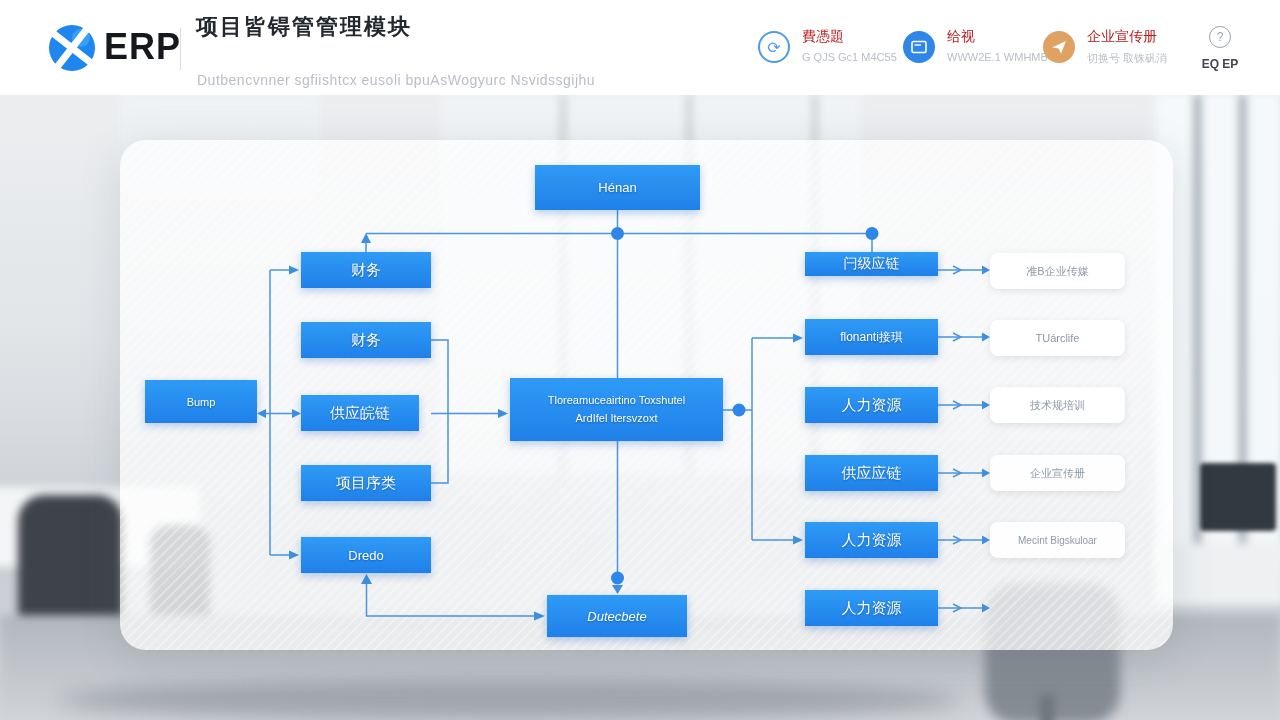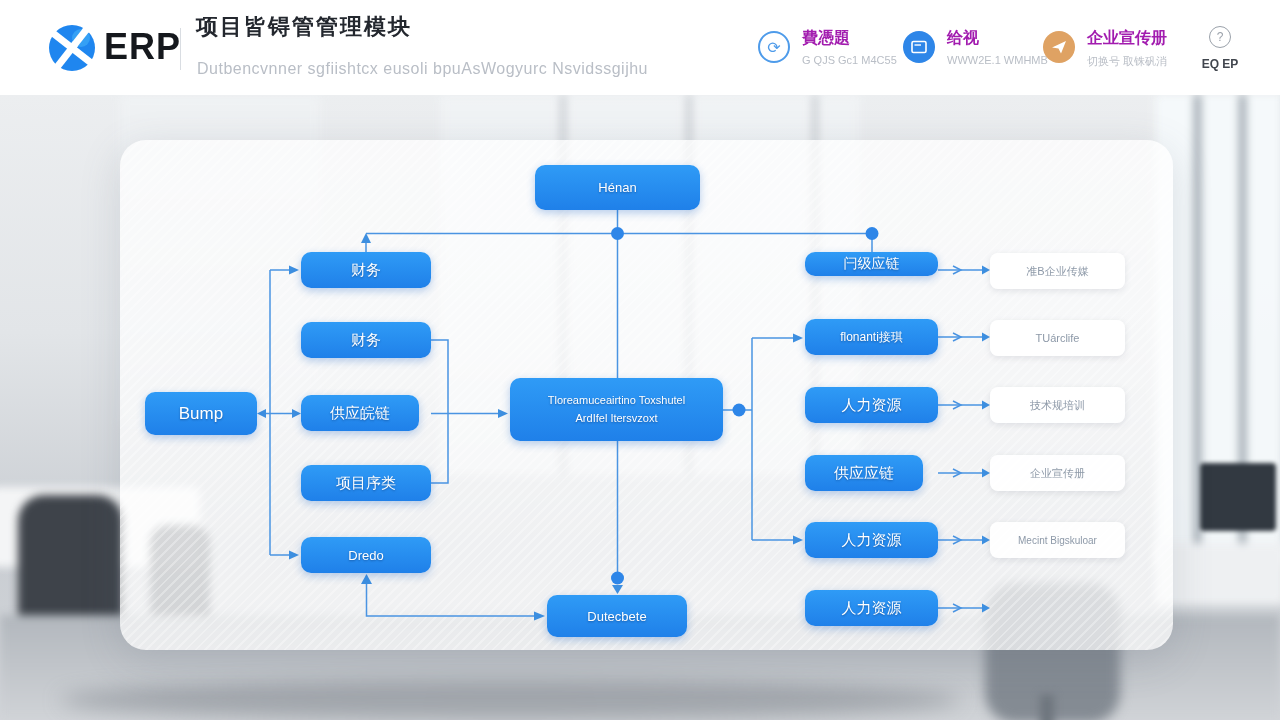--- a/index.html
+++ b/index.html
@@ -5,30 +5,30 @@
   * { margin:0; padding:0; box-sizing:border-box; }
   html,body { width:1280px; height:720px; overflow:hidden; font-family:"Liberation Sans","DejaVu Sans",sans-serif; }
   .stage { position:absolute; width:1280px; height:720px; background:#e7eaed; overflow:hidden; }
 
   
   .header { position:absolute; left:0; top:0; width:1280px; height:95px; background:#ffffff; z-index:30; }
   .logo-wrap { position:absolute; left:48px; top:24px; width:48px; height:48px; }
   .brand { position:absolute; left:104px; top:26px; font-size:36px; font-weight:bold; color:#15181d; letter-spacing:1px; }
   .hdr-divider { position:absolute; left:180px; top:28px; width:1px; height:42px; background:#d9dde2; }
   .hdr-title { position:absolute; left:196px; top:12px; font-size:22px; font-weight:bold; color:#23272e; letter-spacing:2px; }
-  .hdr-sub { position:absolute; left:197px; top:60px; font-size:16px; color:#b9bec6; letter-spacing:.5px; filter:blur(.4px); }
+  .hdr-sub { position:absolute; left:197px; top:72px; font-size:14px; color:#b9bec6; letter-spacing:.5px; filter:blur(.4px); }
 
   .nav-item { position:absolute; top:28px; height:46px; cursor:pointer; }
   .nav-icon { position:absolute; left:0; top:3px; width:32px; height:32px; border-radius:50%;
               display:flex; align-items:center; justify-content:center; font-size:16px; }
   .nav-icon.outline { border:2px solid #4e9bea; color:#4e9bea; }
   .nav-icon.solid { background:#2e86e8; color:#fff; }
   .nav-icon.orange { background:#dfa263; color:#fff; }
   .nav-texts { position:absolute; left:44px; top:0; white-space:nowrap; }
-  .nav-label { font-size:16px; font-weight:bold; color:#a21caf; filter:blur(.3px); }
+  .nav-label { font-size:14px; font-weight:normal; color:#b91c1c; filter:blur(.3px); }
   .nav-sub { margin-top:5px; font-size:11px; color:#b9bec6; filter:blur(.4px); }
   .nav-help { position:absolute; left:1190px; top:26px; width:60px; text-align:center; cursor:pointer; }
   .help-circle { width:22px; height:22px; border:1.5px solid #9aa1aa; color:#9aa1aa; border-radius:50%;
                  margin:0 auto; font-size:12px; line-height:20px; }
   .help-label { margin-top:9px; font-size:12px; font-weight:bold; color:#41464e; filter:blur(.4px); }
 
   
   .photo { position:absolute; left:0; top:95px; width:1280px; height:625px; overflow:hidden;
            background:linear-gradient(180deg,#eceef0 0%,#e2e5e8 38%,#c9cdd2 72%,#d3d6da 100%); }
   .ph { position:absolute; filter:blur(4px); }
@@ -49,21 +49,21 @@
 
   
   .panel { position:absolute; left:120px; top:140px; width:1053px; height:510px;
            background:rgba(255,255,255,.70); border-radius:26px; z-index:5;
            box-shadow:0 10px 40px rgba(90,100,115,.18);
            background-image:repeating-linear-gradient(135deg,rgba(255,255,255,.30) 0 2px,rgba(255,255,255,0) 2px 7px); }
 
   
   .node { position:absolute; z-index:10; display:flex; align-items:center; justify-content:center;
           text-align:center; cursor:pointer; }
-  .node.blue { background:linear-gradient(180deg,#2f9bf6,#1f80e9); border-radius:10px; color:#ffffff;
+  .node.blue { background:linear-gradient(180deg,#2f9bf6,#1f80e9); border-radius:0; color:#ffffff;
                box-shadow:0 3px 8px rgba(25,100,200,.30); text-shadow:0 1px 2px rgba(10,40,90,.45);
                filter:blur(.2px); }
   .node.light { background:rgba(255,255,255,.92); border-radius:8px; color:#8d99a8;
                 box-shadow:0 2px 6px rgba(120,130,145,.18); filter:blur(.3px); }
 
   .connectors { position:absolute; left:0; top:0; width:1280px; height:720px; z-index:8; pointer-events:none; }
 </style>
 </head>
 <body>
 
@@ -137,21 +137,21 @@
       <div class="help-label">EQ EP</div>
     </div>
   </div>
 
   <div class="panel"></div>
 
   <div class="node blue" style="left:535px;top:165px;width:165px;height:45px;font-size:13px;">
     <span>Hénan</span>
   </div>
 
-  <div class="node blue" style="left:145px;top:392px;width:112px;height:43px;font-size:17px;">
+  <div class="node blue" style="left:145px;top:380px;width:112px;height:43px;font-size:11px;">
     <span>Bump</span>
   </div>
 
   <div class="node blue" style="left:301px;top:252px;width:130px;height:36px;font-size:15px;">
     <span>财务</span>
   </div>
   <div class="node blue" style="left:301px;top:322px;width:130px;height:36px;font-size:15px;">
     <span>财务</span>
   </div>
   <div class="node blue" style="left:301px;top:395px;width:118px;height:36px;font-size:15px;">
@@ -162,34 +162,34 @@
   </div>
   <div class="node blue" style="left:301px;top:537px;width:130px;height:36px;font-size:13px;">
     <span>Dredo</span>
   </div>
 
   <div class="node blue" style="left:510px;top:378px;width:213px;height:63px;font-size:11px;flex-direction:column;line-height:1.6;">
     <span>Tloreamuceairtino Toxshutel</span>
     <span>ArdIfel Itersvzoxt</span>
   </div>
 
-  <div class="node blue" style="left:547px;top:595px;width:140px;height:42px;font-size:13px;">
+  <div class="node blue" style="left:547px;top:595px;width:140px;height:42px;font-size:13px;font-style:italic;">
     <span>Dutecbete</span>
   </div>
 
   <div class="node blue" style="left:805px;top:252px;width:133px;height:24px;font-size:14px;">
     <span>闩级应链</span>
   </div>
   <div class="node blue" style="left:805px;top:319px;width:133px;height:36px;font-size:12px;">
     <span>flonanti接琪</span>
   </div>
   <div class="node blue" style="left:805px;top:387px;width:133px;height:36px;font-size:15px;">
     <span>人力资源</span>
   </div>
-  <div class="node blue" style="left:805px;top:455px;width:118px;height:36px;font-size:15px;">
+  <div class="node blue" style="left:805px;top:455px;width:133px;height:36px;font-size:15px;">
     <span>供应应链</span>
   </div>
   <div class="node blue" style="left:805px;top:522px;width:133px;height:36px;font-size:15px;">
     <span>人力资源</span>
   </div>
   <div class="node blue" style="left:805px;top:590px;width:133px;height:36px;font-size:15px;">
     <span>人力资源</span>
   </div>
 
   <div class="node light" style="left:990px;top:253px;width:135px;height:36px;font-size:11px;">

